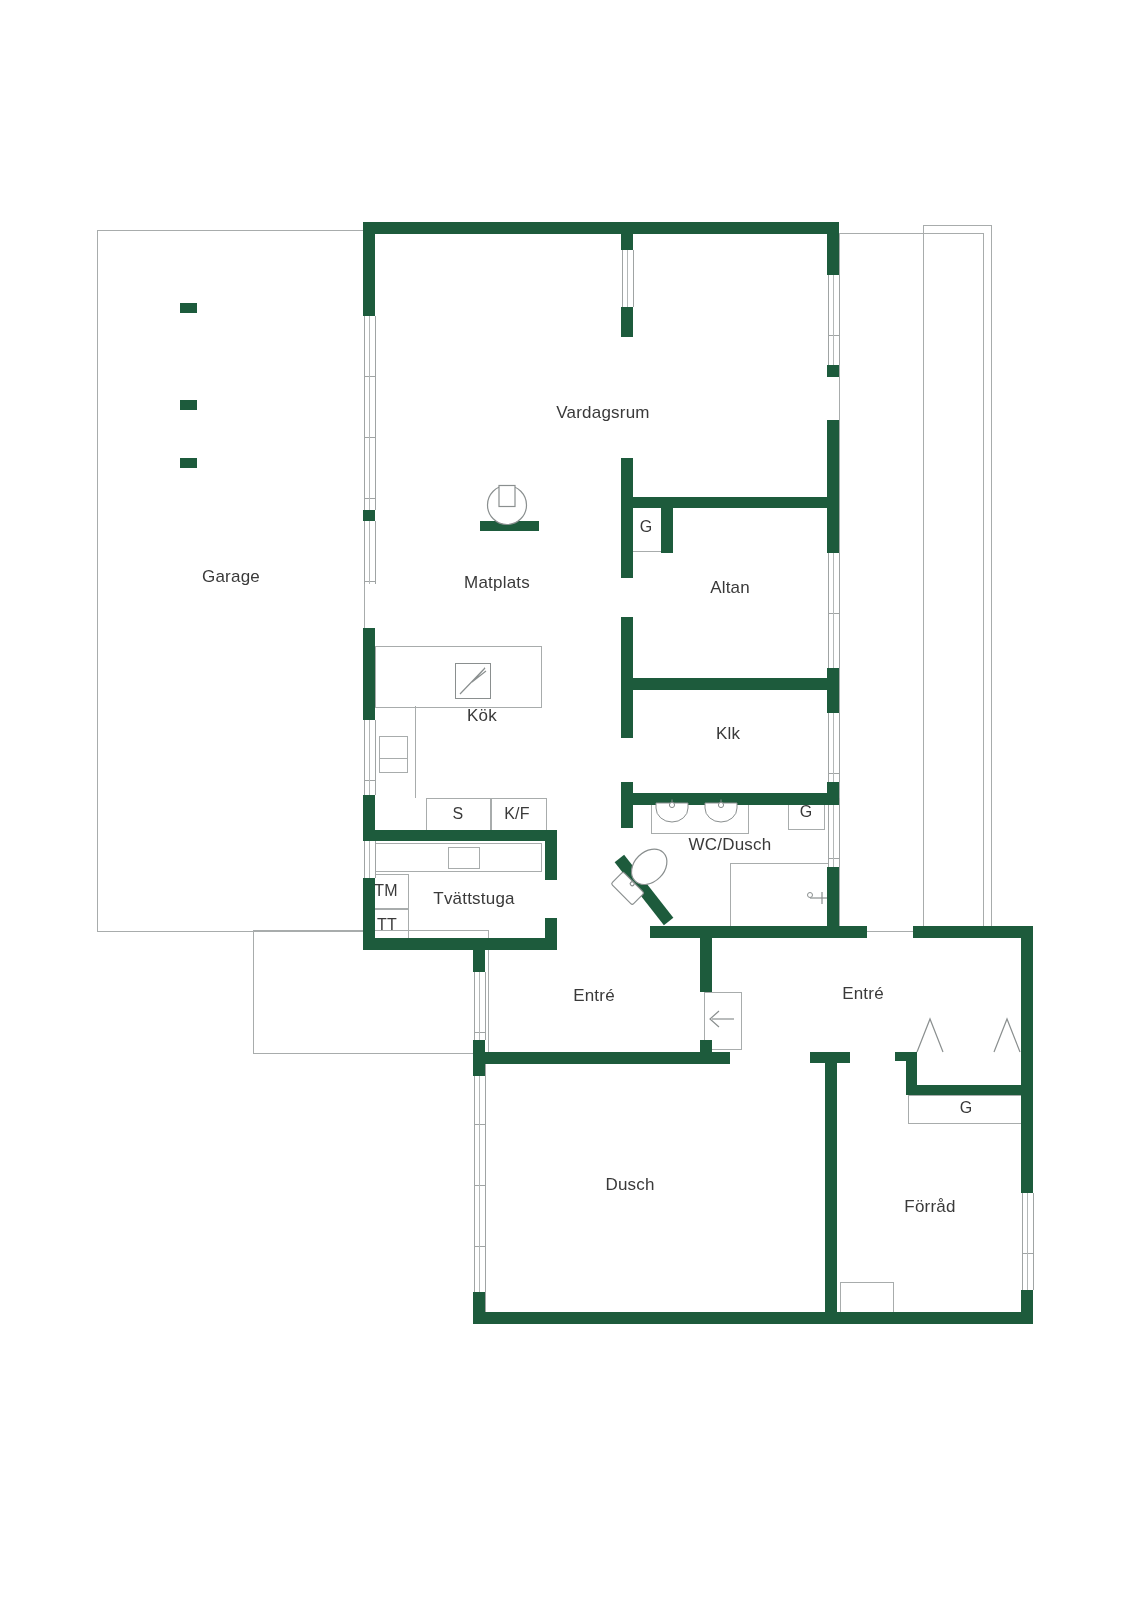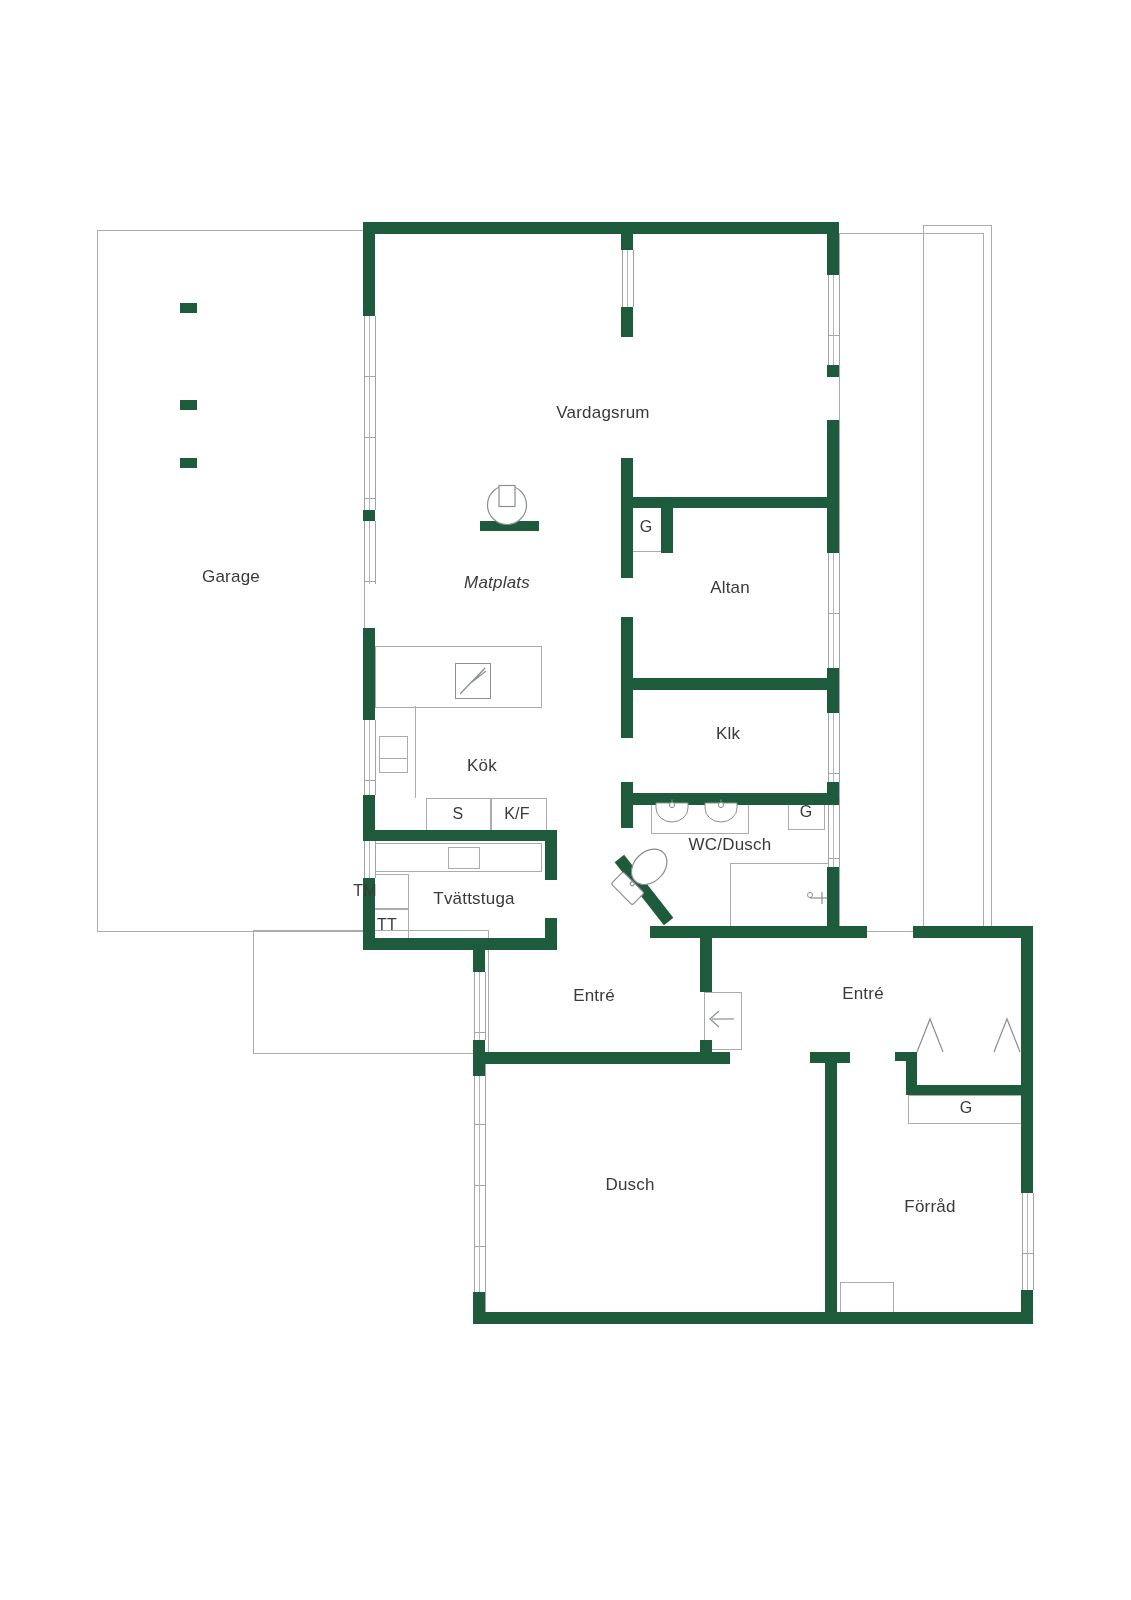--- a/index.html
+++ b/index.html
@@ -150,32 +150,32 @@
 
   <svg class="fixture" style="left:914px;top:1016px;" width="32" height="38" viewBox="0 0 32 38">
     <polyline points="3,36 16,3 29,36" fill="none" stroke="#8a8f8f" stroke-width="1.2"></polyline>
   </svg>
   <svg class="fixture" style="left:991px;top:1016px;" width="32" height="38" viewBox="0 0 32 38">
     <polyline points="3,36 16,3 29,36" fill="none" stroke="#8a8f8f" stroke-width="1.2"></polyline>
   </svg>
 
   <div class="lbl" style="left:603px;top:413px;">Vardagsrum</div>
   <div class="lbl" style="left:231px;top:577px;">Garage</div>
-  <div class="lbl" style="left:497px;top:583px;font-style:italic;">Matplats</div>
+  <div class="lbl" style="left:497px;top:583px;">Matplats</div>
   <div class="lbl" style="left:730px;top:588px;">Altan</div>
-  <div class="lbl" style="left:482px;top:766px;">Kök</div>
+  <div class="lbl" style="left:482px;top:716px;">Kök</div>
   <div class="lbl" style="left:728px;top:734px;">Klk</div>
   <div class="lbl" style="left:730px;top:845px;">WC/Dusch</div>
   <div class="lbl" style="left:474px;top:899px;">Tvättstuga</div>
   <div class="lbl" style="left:594px;top:996px;">Entré</div>
   <div class="lbl" style="left:863px;top:994px;">Entré</div>
   <div class="lbl" style="left:630px;top:1185px;">Dusch</div>
   <div class="lbl" style="left:930px;top:1207px;">Förråd</div>
 
   <div class="lbl small" style="left:646px;top:527px;">G</div>
   <div class="lbl small" style="left:806px;top:812px;">G</div>
   <div class="lbl small" style="left:966px;top:1108px;">G</div>
   <div class="lbl small" style="left:458px;top:814px;">S</div>
   <div class="lbl small" style="left:517px;top:814px;">K/F</div>
-  <div class="lbl small" style="left:365px;top:891px;">TM</div>
+  <div class="lbl small" style="left:386px;top:891px;">TM</div>
   <div class="lbl small" style="left:387px;top:925px;">TT</div>
 
 </div>
 
 </body></html>

